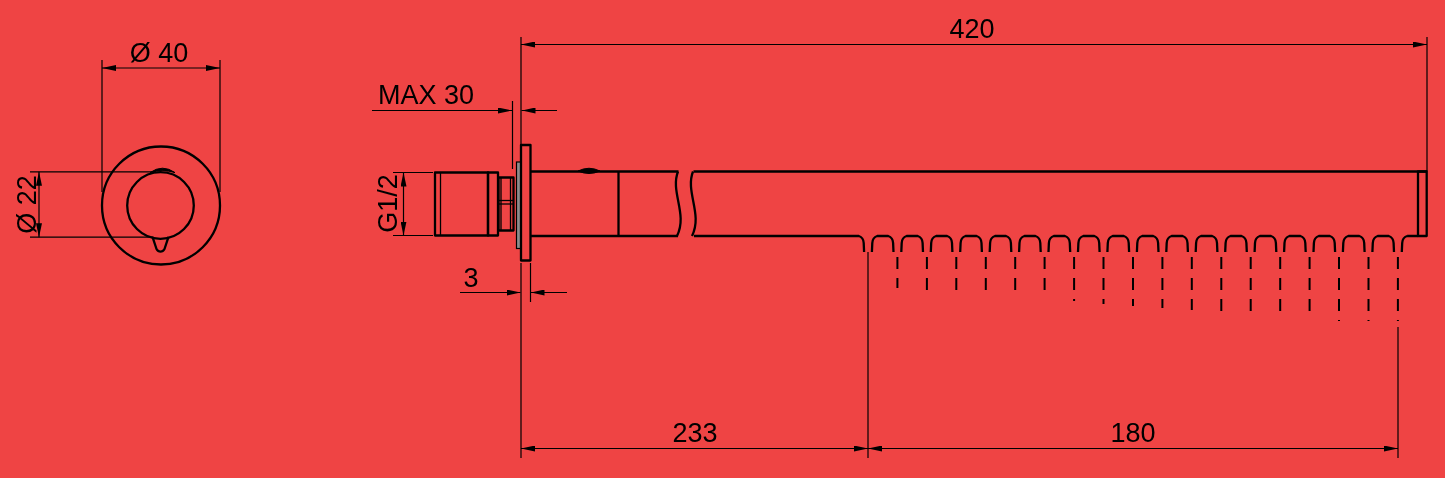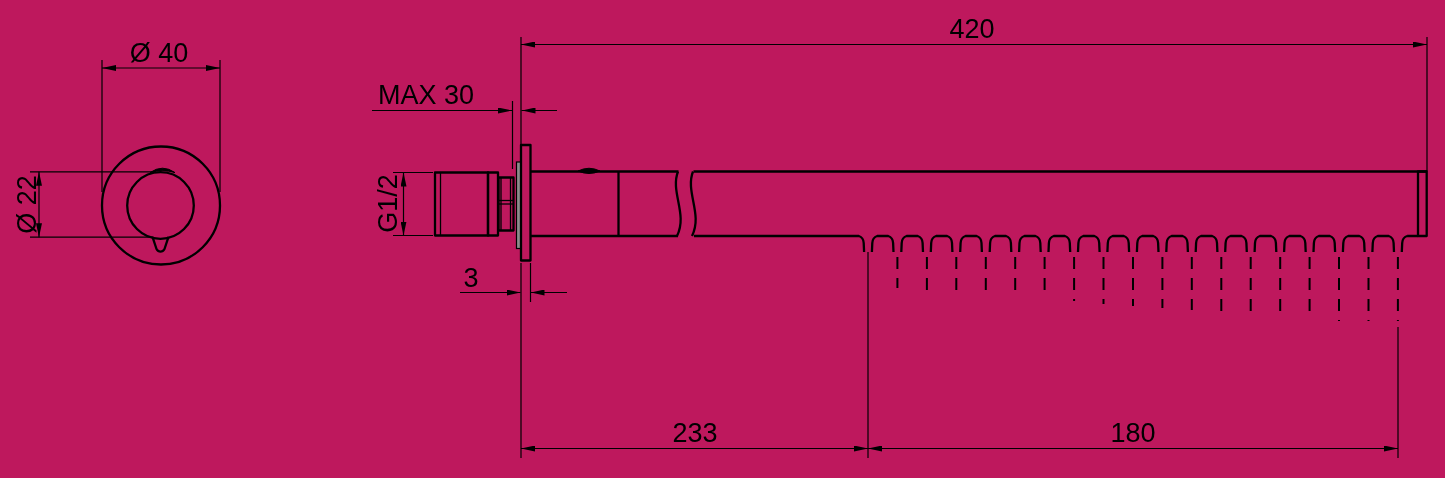--- a/index.html
+++ b/index.html
@@ -1,16 +1,16 @@
 <!DOCTYPE html>
 <html><head>
 <meta charset="utf-8">
 <style>
   html,body{margin:0;padding:0;background:#ffffff;}
-  .stage{position:relative;width:1445px;height:478px;background:#be185d;overflow:hidden;
+  .stage{position:relative;width:1445px;height:478px;background:#ef4444;overflow:hidden;
          font-family:"Liberation Sans", sans-serif;}
   svg{position:absolute;left:0;top:0;}
   .obj{fill:none;stroke:#000;stroke-width:2.3;stroke-linejoin:round;stroke-linecap:butt;}
   .obj-thin{fill:none;stroke:#000;stroke-width:1.3;}
   .dim{fill:none;stroke:#000;stroke-width:1.2;}
   .spray{fill:none;stroke:#000;stroke-width:2;}
   text{fill:#000;font-family:"Liberation Sans", sans-serif;font-size:27px;}
 </style>
 </head>
 <body>

